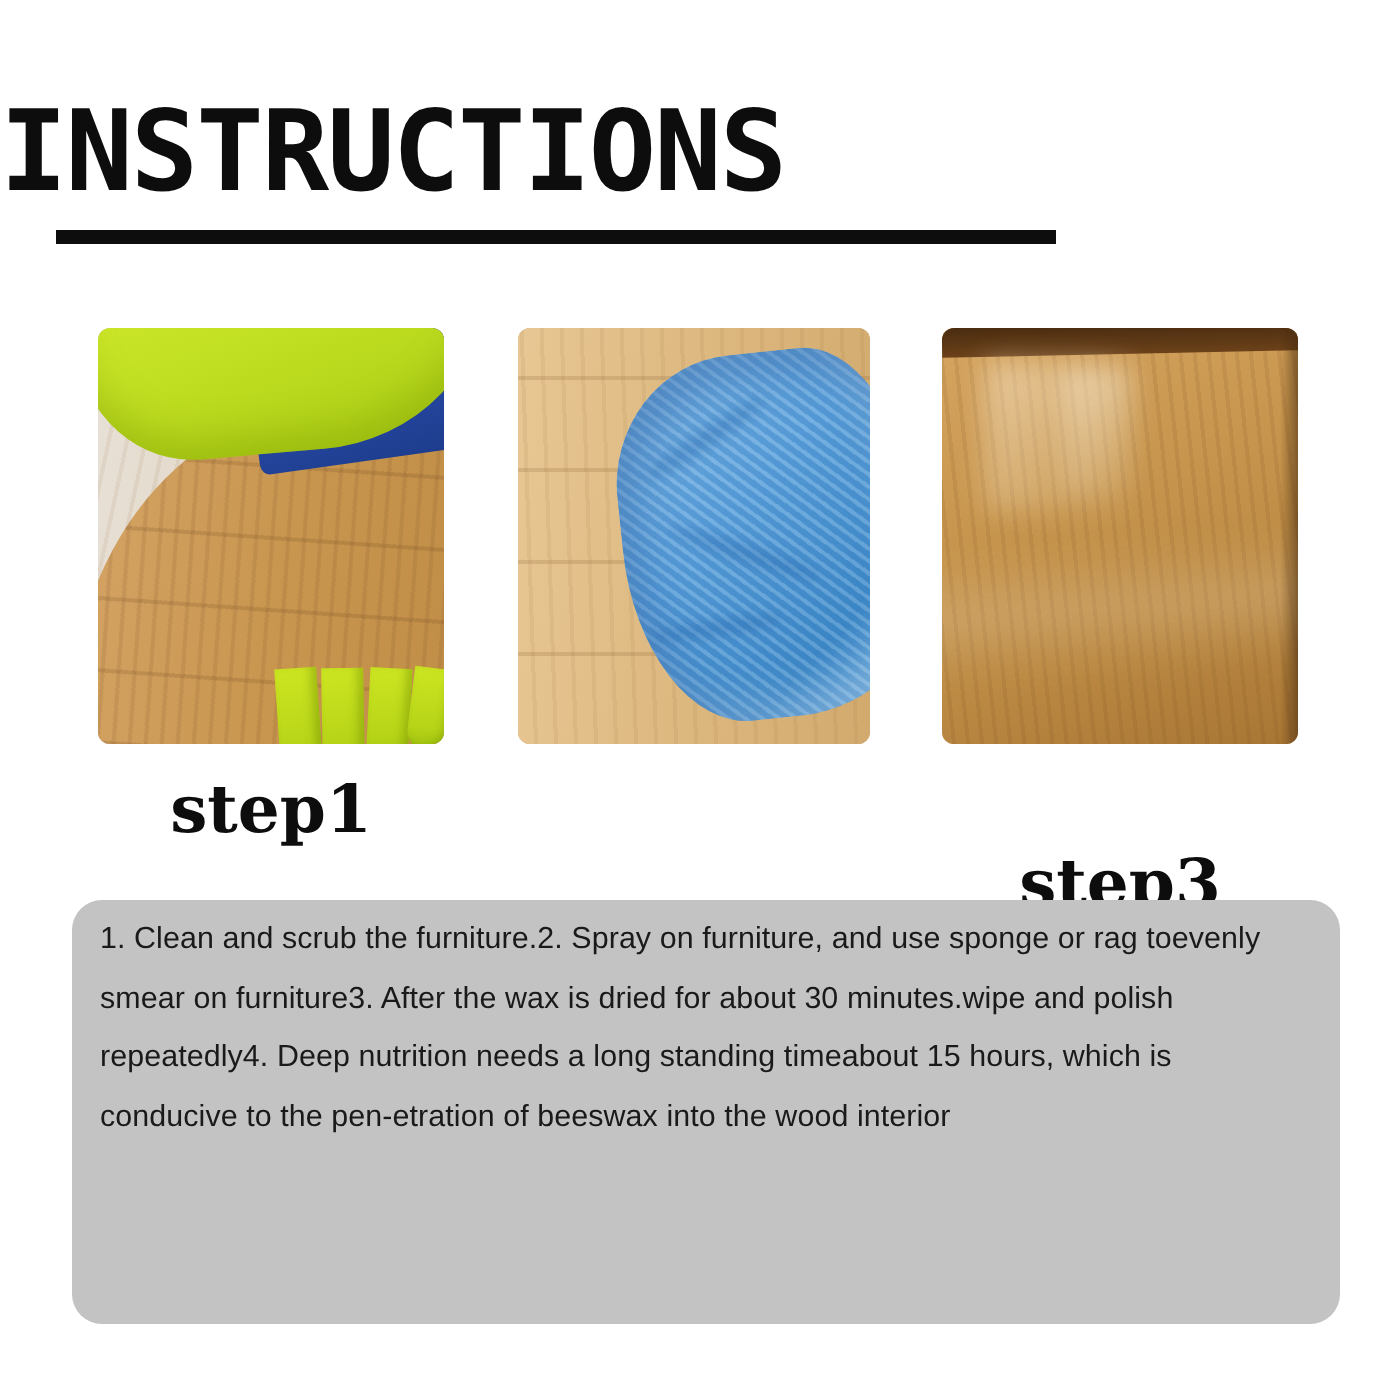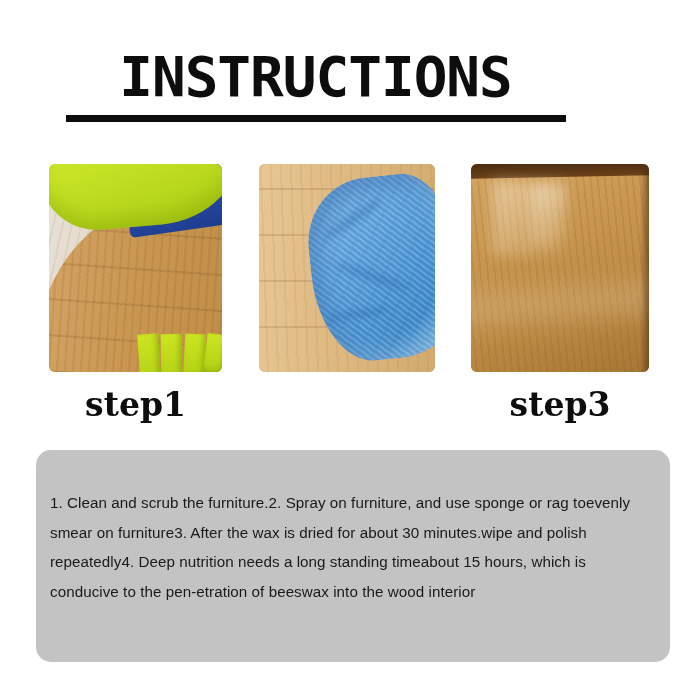--- a/index.html
+++ b/index.html
@@ -14,22 +14,21 @@
     overflow: hidden;
     position: relative;
   }
 
   
   .title-block {
     position: absolute;
     left: 0;
     top: 48px;
     width: 555px;
-    text-align: center;
-    margin-left: 38px;
+    text-align: left;
   }
   .title-text {
     font-family: "DejaVu Sans Mono", monospace;
     font-weight: bold;
     font-size: 56px;
     letter-spacing: -1px;
     color: #0d0d0d;
     line-height: 58px;
     white-space: nowrap;
   }
@@ -241,33 +240,33 @@
     font-family: "DejaVu Serif", serif;
     font-weight: bold;
     font-size: 33px;
     color: #0d0d0d;
     text-align: center;
     line-height: 38px;
     white-space: nowrap;
   }
   .step-label.s1 { width: 173px; }
   .step-label.s2 { width: 176px; }
-  .step-label.s3 { width: 178px; }
+  .step-label.s3 { width: 178px; margin-top: 37px; }
 
   
   .desc-panel {
     position: absolute;
     left: 36px;
     top: 450px;
     width: 634px;
     height: 212px;
     background: #c3c3c3;
     border-radius: 15px;
     box-sizing: border-box;
-    padding: 38px 26px 0 14px;
+    padding: 5px 26px 0 14px;
   }
   .desc-text {
     font-family: "Liberation Sans", sans-serif;
     font-size: 15.2px;
     line-height: 29.5px;
     color: #1a1a1a;
     letter-spacing: 0.05px;
   }
 </style>
 </head>

